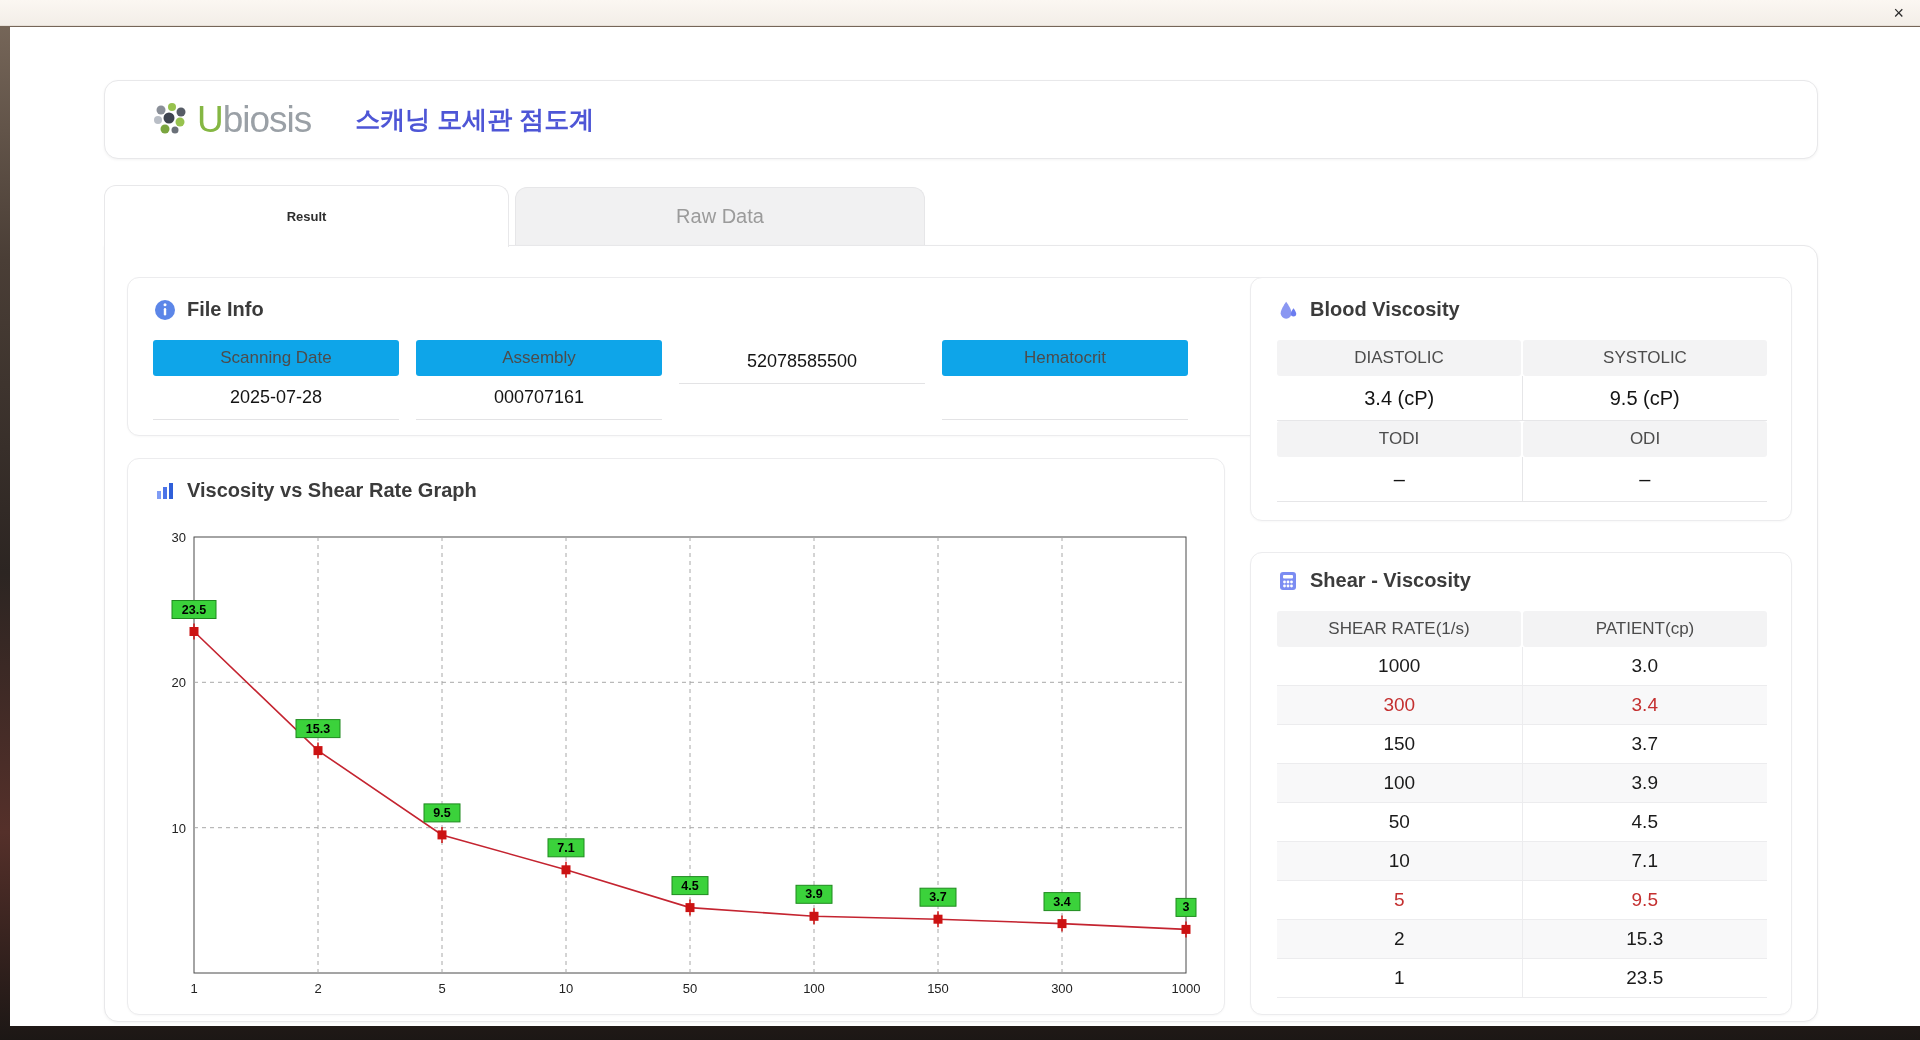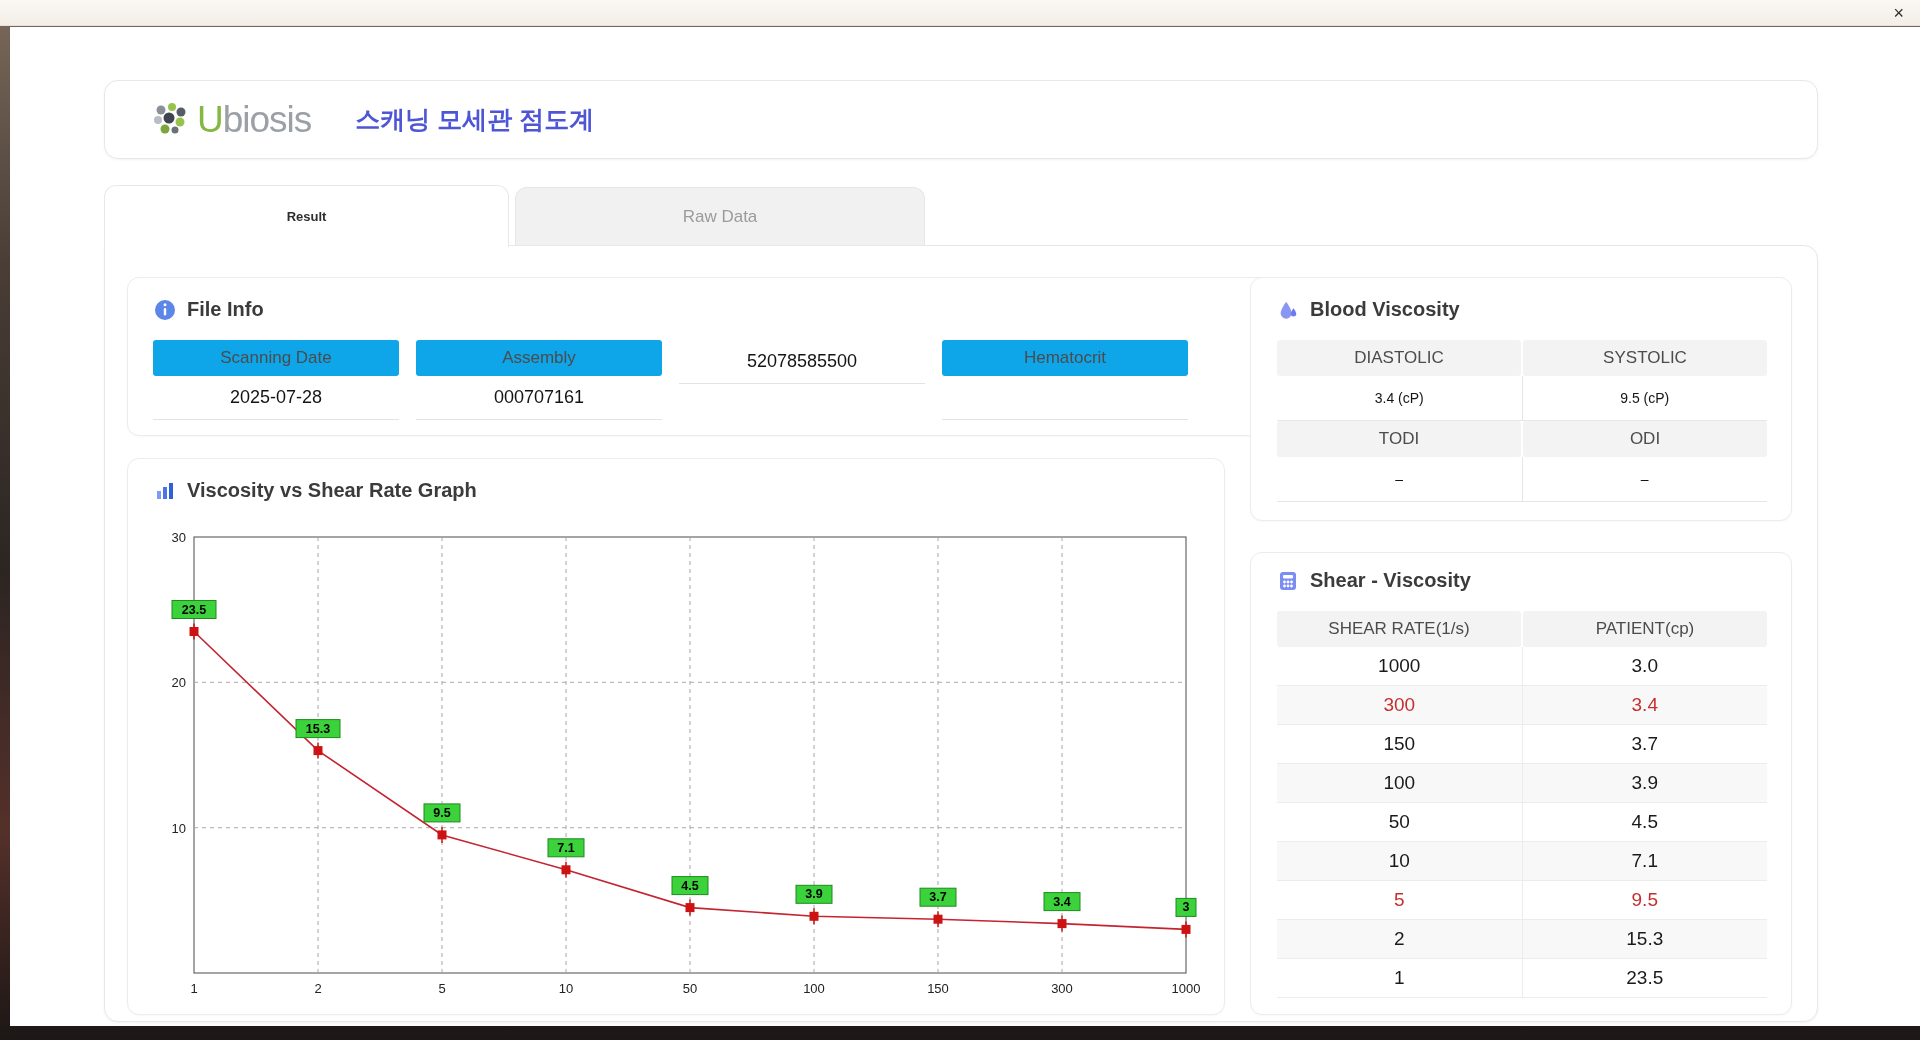--- a/index.html
+++ b/index.html
@@ -17,40 +17,40 @@
   .header-card{left:104px;top:80px;width:1714px;height:79px;display:flex;align-items:center;padding:0 46px;gap:44px;}
   .logo{display:flex;align-items:center;gap:6px;}
   .logo-text{font-size:37px;font-weight:500;letter-spacing:-1px;}
   .logo-u{color:#85b743;}
   .logo-rest{color:#9aa0a6;}
   .app-title{font-size:25px;font-weight:bold;color:#4e56d6;}
   .tab{position:absolute;display:flex;align-items:center;justify-content:center;cursor:pointer;}
   .tab-active{left:104px;top:185px;width:405px;height:62px;background:#fff;border:1px solid #e8e8ea;border-bottom:none;
     border-radius:12px 12px 0 0;z-index:3;font-weight:bold;font-size:13px;color:#2e2e2e;}
   .tab-inactive{left:515px;top:187px;width:410px;height:58px;background:#f1f1f2;border:1px solid #e6e6e8;border-bottom:none;
-    border-radius:12px 12px 0 0;z-index:1;font-size:17px;color:#9b9b9b;}
+    border-radius:12px 12px 0 0;z-index:1;font-size:20px;color:#9b9b9b;}
   .main-card{left:104px;top:245px;width:1714px;height:777px;border-radius:0 14px 14px 14px;z-index:2;}
   .inner-card{position:absolute;background:#fff;border:1px solid #ececee;border-radius:12px;box-shadow:0 1px 2px rgba(0,0,0,0.03);}
   .fileinfo-card{left:22px;top:31px;width:1314px;height:159px;}
   .graph-card{left:22px;top:212px;width:1098px;height:557px;}
   .blood-card{left:1145px;top:31px;width:542px;height:244px;}
   .shear-card{left:1145px;top:306px;width:542px;height:463px;}
   .sec-title{display:flex;align-items:center;gap:11px;padding:20px 0 0 26px;font-size:20px;font-weight:bold;color:#3b3b3b;}
   .fields{position:absolute;left:25px;top:62px;display:flex;gap:17px;}
   .field{width:246px;}
   .field-label{height:36px;background:#0ea5e9;border-radius:3px;display:flex;align-items:center;justify-content:center;
     font-size:17px;color:#4c4c4c;}
   .field-value{height:44px;display:flex;align-items:center;justify-content:center;font-size:18px;color:#141414;
     border-bottom:1px solid #e3e3e5;}
   .bv-grid{position:absolute;left:26px;top:62px;width:490px;}
   .hd-row{display:flex;gap:2px;}
   .hd-cell{flex:1;height:36px;background:#f3f3f4;border-radius:3px;display:flex;align-items:center;justify-content:center;
     font-size:17px;color:#4c4c4c;}
   .val-row{display:flex;border-bottom:1px solid #e6e6e8;}
-  .val-cell{flex:1;height:44px;display:flex;align-items:center;justify-content:center;font-size:14px;color:#141414;}
+  .val-cell{flex:1;height:44px;display:flex;align-items:center;justify-content:center;font-size:20px;color:#141414;}
   .val-cell + .val-cell{border-left:1px solid #e6e6e8;}
   .sv-table{position:absolute;left:26px;top:58px;width:490px;}
   .sv-row{display:flex;border-bottom:1px solid #ececee;}
   .sv-row.alt{background:#f8f8f9;}
   .sv-cell{flex:1;height:38px;display:flex;align-items:center;justify-content:center;font-size:19px;color:#1a1a1a;}
   .sv-cell + .sv-cell{border-left:1px solid #ececee;}
   .sv-row.hl .sv-cell{color:#c43030;}
   .chart{position:absolute;left:20px;top:56px;font-family:"Liberation Sans",sans-serif;}
 </style>
 </head>

